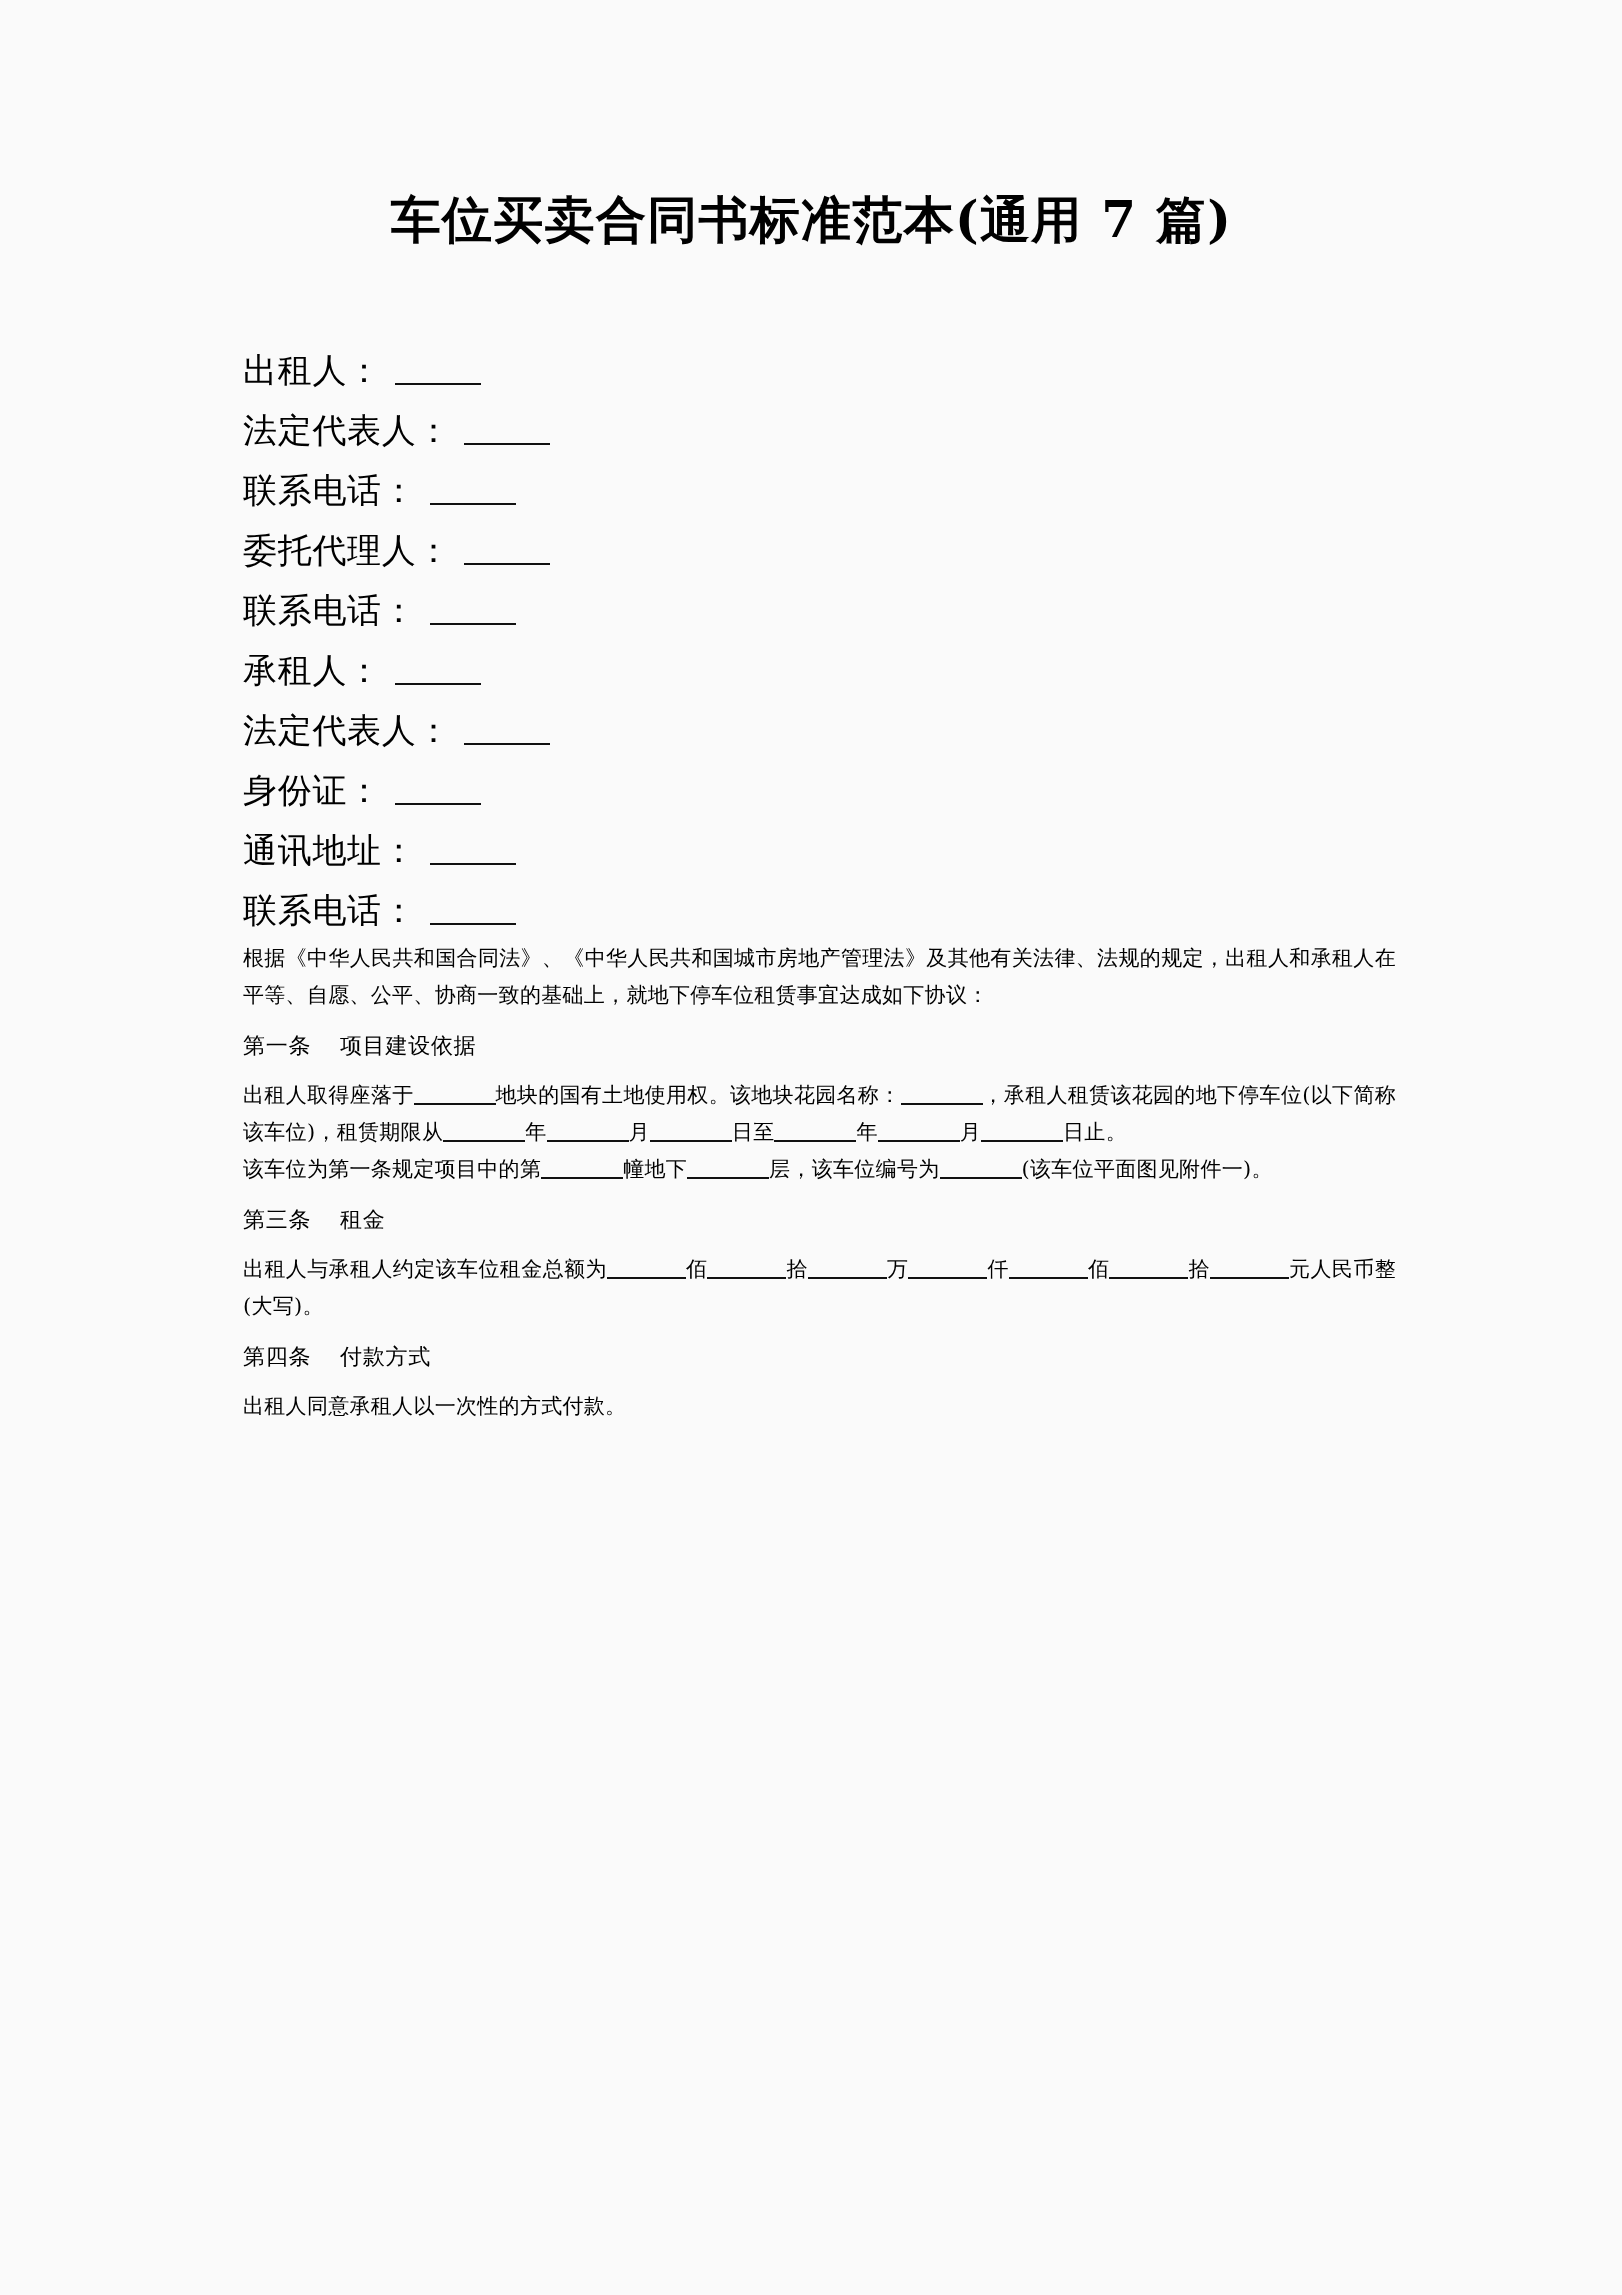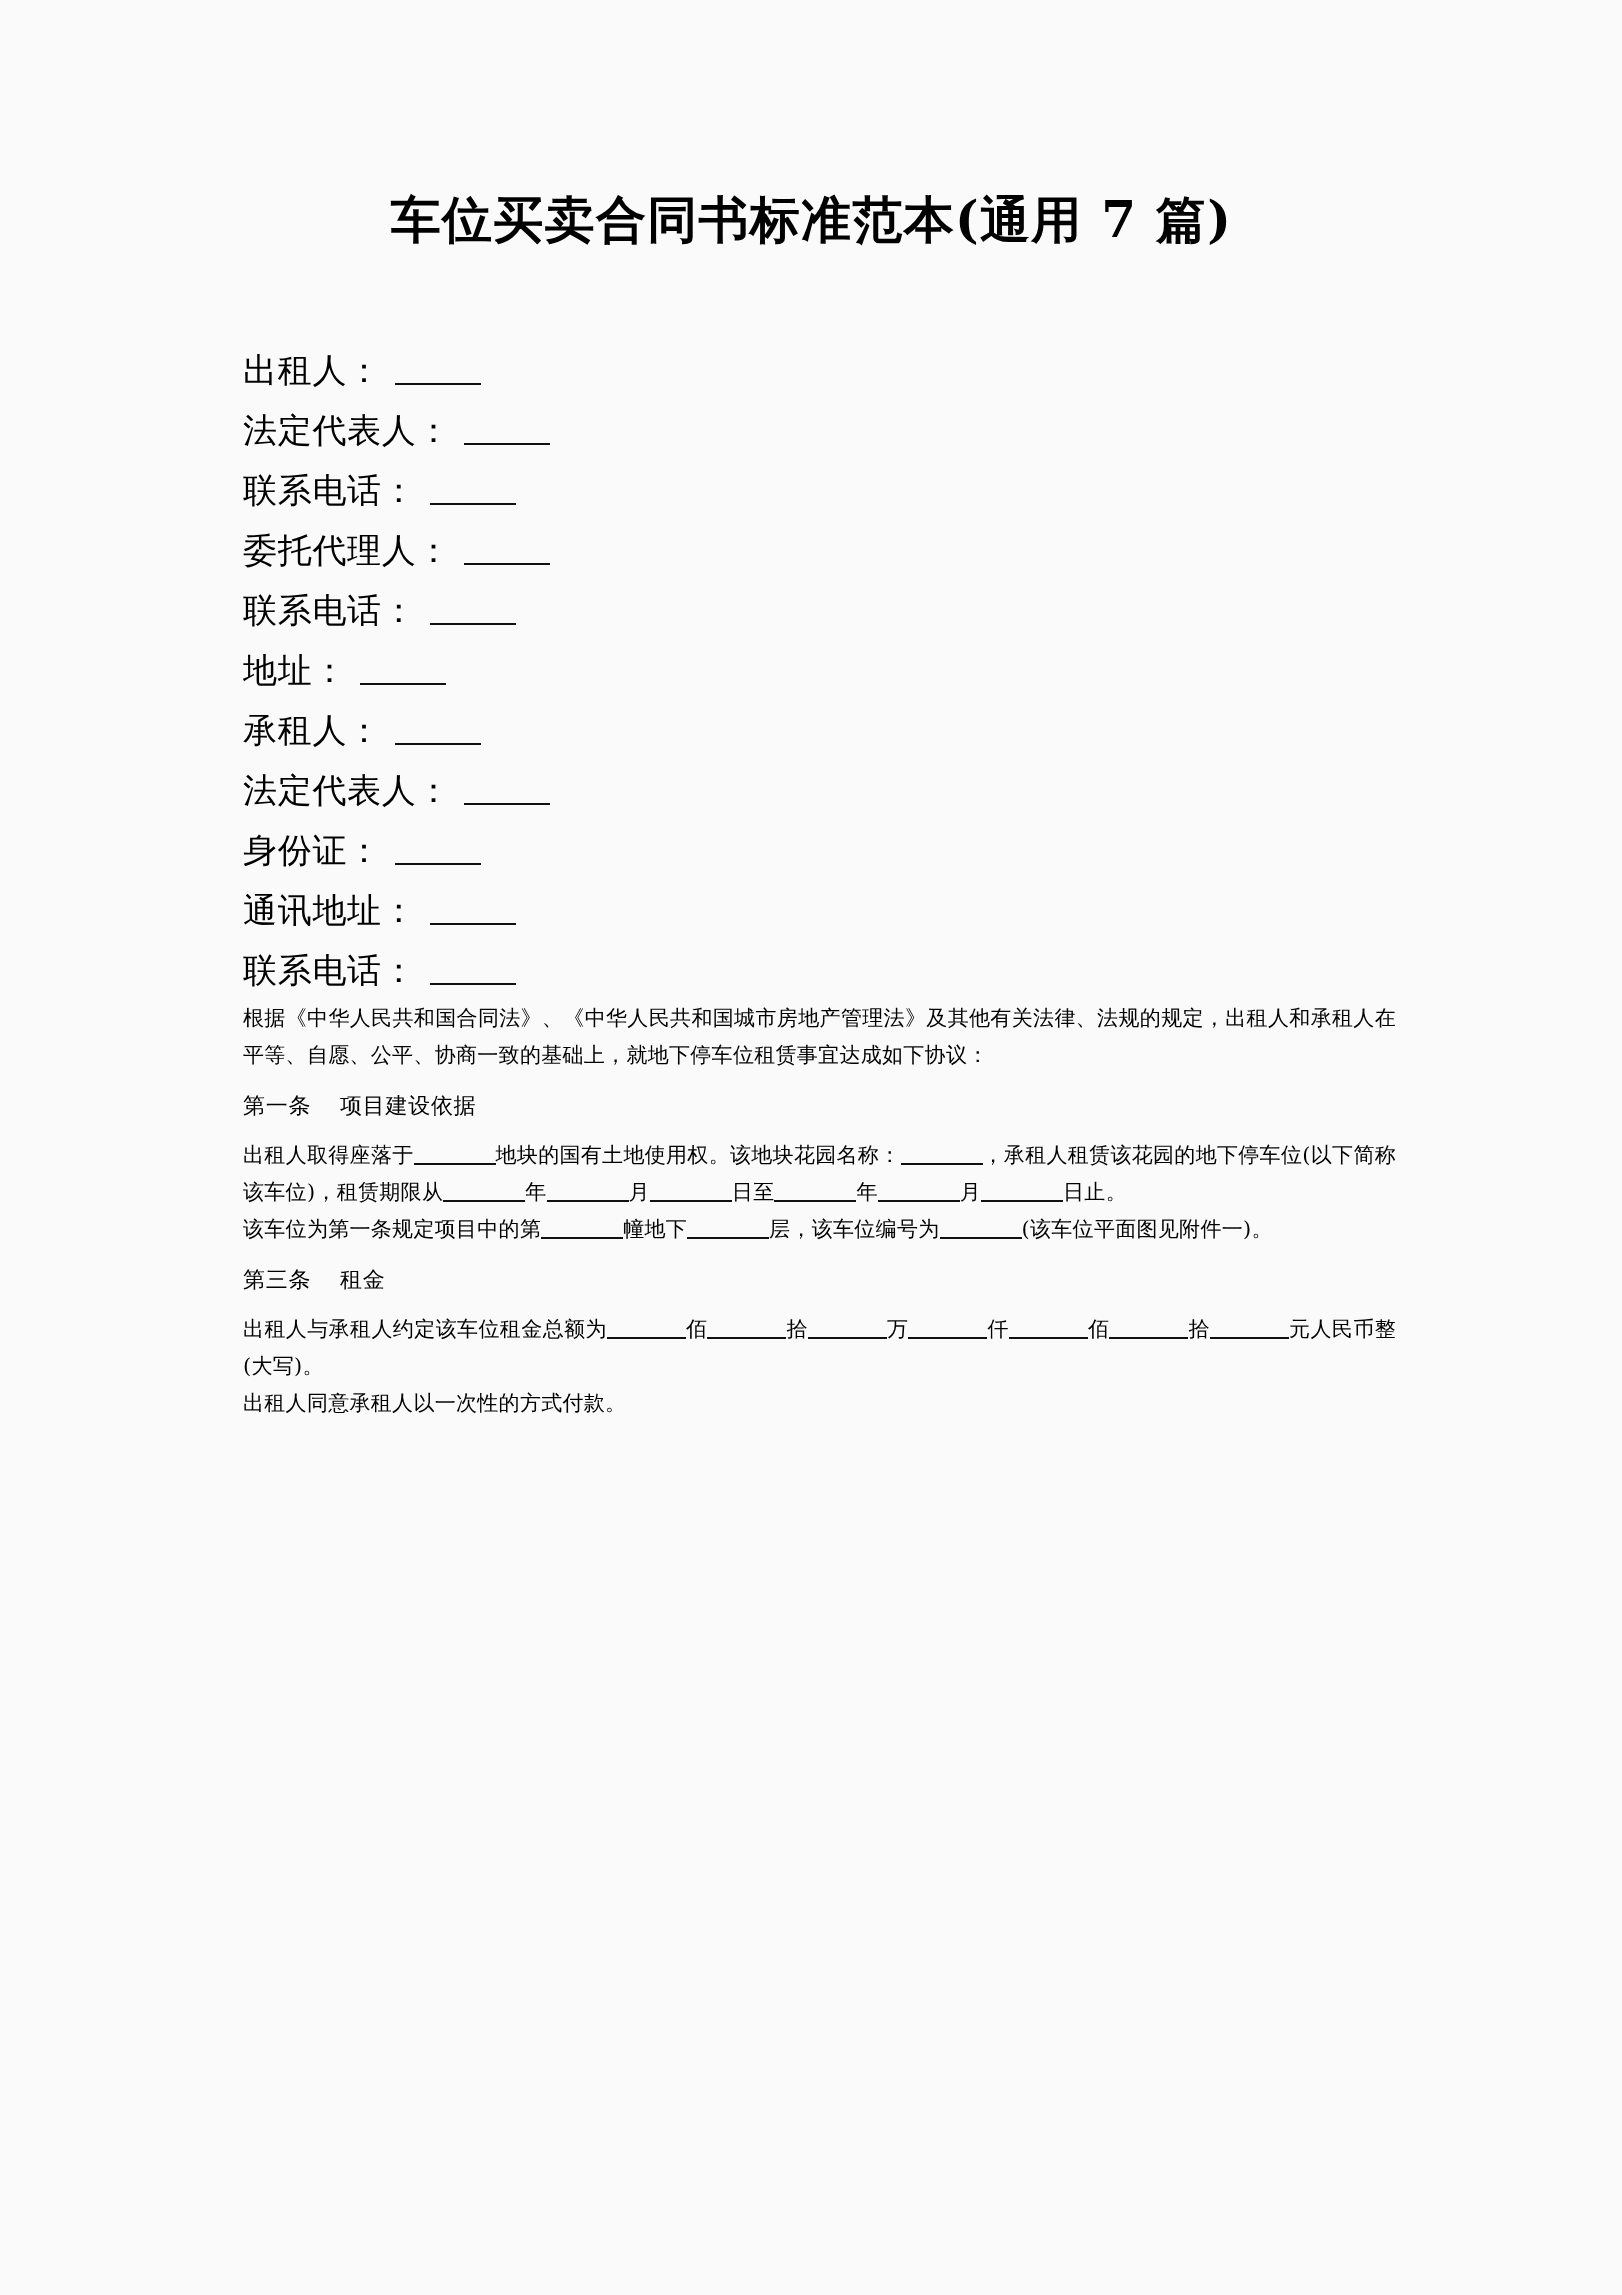--- a/index.html
+++ b/index.html
@@ -84,23 +84,20 @@
     <div class="field-line">
       <span class="field-label">联系电话：</span><span class="blank blank-field"></span>
     </div>
     <div class="field-line">
       <span class="field-label">委托代理人：</span><span class="blank blank-field"></span>
     </div>
     <div class="field-line">
       <span class="field-label">联系电话：</span><span class="blank blank-field"></span>
     </div>
     <div class="field-line">
-      <span class="field-label">地址：</span><span class="blank blank-field"></span>
-    </div>
-    <div class="field-line">
       <span class="field-label">承租人：</span><span class="blank blank-field"></span>
     </div>
     <div class="field-line">
       <span class="field-label">法定代表人：</span><span class="blank blank-field"></span>
     </div>
     <div class="field-line">
       <span class="field-label">身份证：</span><span class="blank blank-field"></span>
     </div>
     <div class="field-line">
       <span class="field-label">通讯地址：</span><span class="blank blank-field"></span>
@@ -122,17 +119,20 @@
       <span>该车位为第一条规定项目中的第</span><span class="blank blank-inline"></span><span>幢地下</span><span class="blank blank-inline"></span><span>层，该车位编号为</span><span class="blank blank-inline"></span><span>(该车位平面图见附件一)。</span>
     </div>
 
     <div class="clause-head">
       <span>第三条</span><span class="clause-gap"></span><span>租金</span>
     </div>
     <div class="para">
       <span>出租人与承租人约定该车位租金总额为</span><span class="blank blank-inline-sm"></span><span>佰</span><span class="blank blank-inline-sm"></span><span>拾</span><span class="blank blank-inline-sm"></span><span>万</span><span class="blank blank-inline-sm"></span><span>仟</span><span class="blank blank-inline-sm"></span><span>佰</span><span class="blank blank-inline-sm"></span><span>拾</span><span class="blank blank-inline-sm"></span><span>元人民币整(大写)。</span>
     </div>
 
+    <div class="clause-head">
+      <span>第四条</span><span class="clause-gap"></span><span>付款方式</span>
+    </div>
     <div class="para">出租人同意承租人以一次性的方式付款。</div>
 
   </div>
 </div>
 
 
 </body></html>

